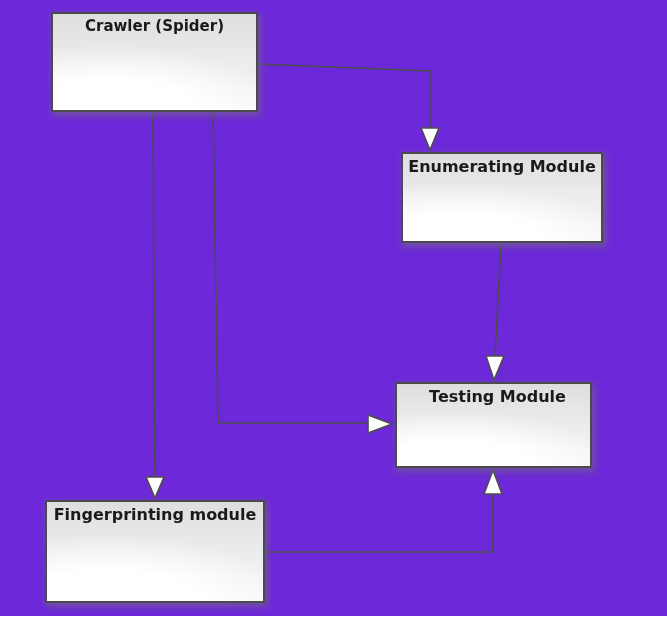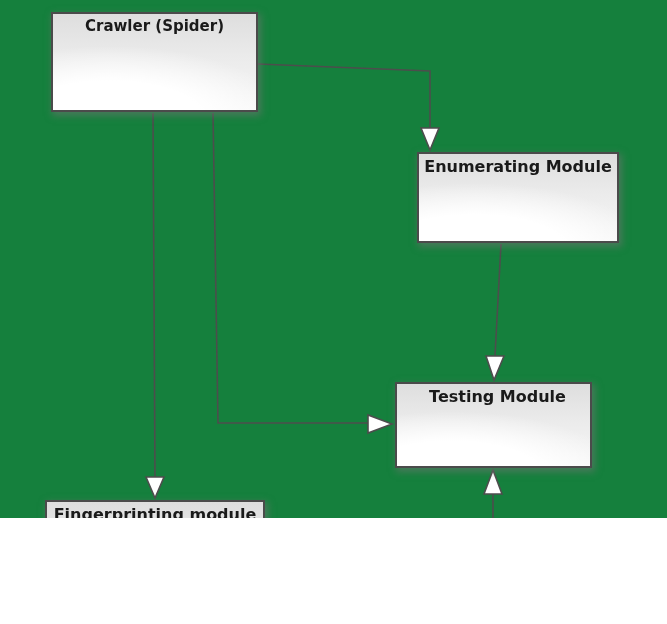--- a/index.html
+++ b/index.html
@@ -4,22 +4,22 @@
 <style>
   html, body {
     margin: 0;
     padding: 0;
     background: #ffffff;
     font-family: "DejaVu Sans", sans-serif;
   }
   .canvas {
     position: relative;
     width: 667px;
-    height: 518px;
-    background: #15803d;
+    height: 616px;
+    background: #6d28d9;
     overflow: hidden;
   }
   .connector-layer {
     position: absolute;
     left: 0;
     top: 0;
     width: 667px;
     height: 624px;
     pointer-events: none;
   }
@@ -49,21 +49,21 @@
   .node-label {
     font-weight: bold;
     font-size: 16px;
     color: #1a1a1a;
     padding-top: 3px;
     letter-spacing: 0px;
     white-space: nowrap;
   }
   .node-crawler        { left: 51px;  top: 12px;  width: 207px; height: 100px; }
   .node-crawler .node-label { font-size: 15px; }
-  .node-enumerating    { left: 417px; top: 152px; width: 202px; height: 91px; }
+  .node-enumerating    { left: 401px; top: 152px; width: 202px; height: 91px; }
   .node-testing        { left: 395px; top: 382px; width: 197px; height: 86px; padding-left: 8px; }
   .node-fingerprinting { left: 45px;  top: 500px; width: 220px; height: 103px; text-align: center; }
 </style>
 </head>
 <body>
 
 <div class="canvas">
 
   <svg class="connector-layer" viewBox="0 0 667 624" xmlns="http://www.w3.org/2000/svg">
 

